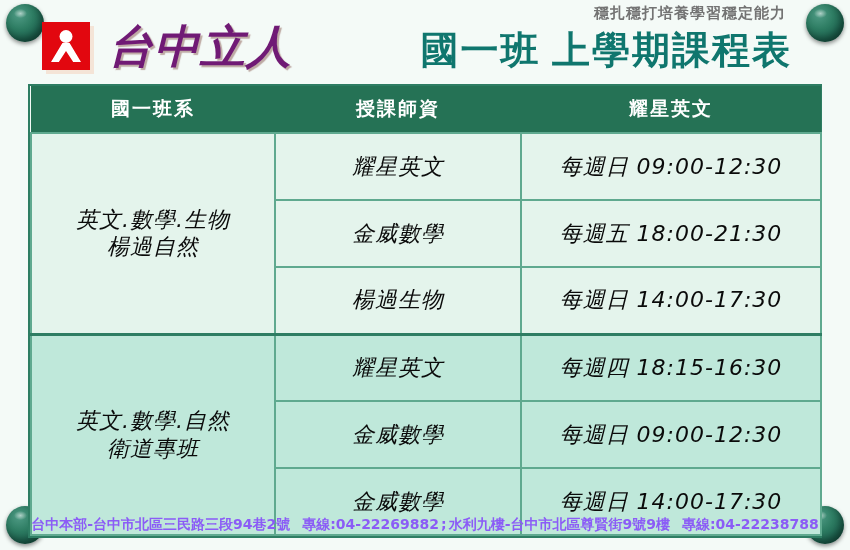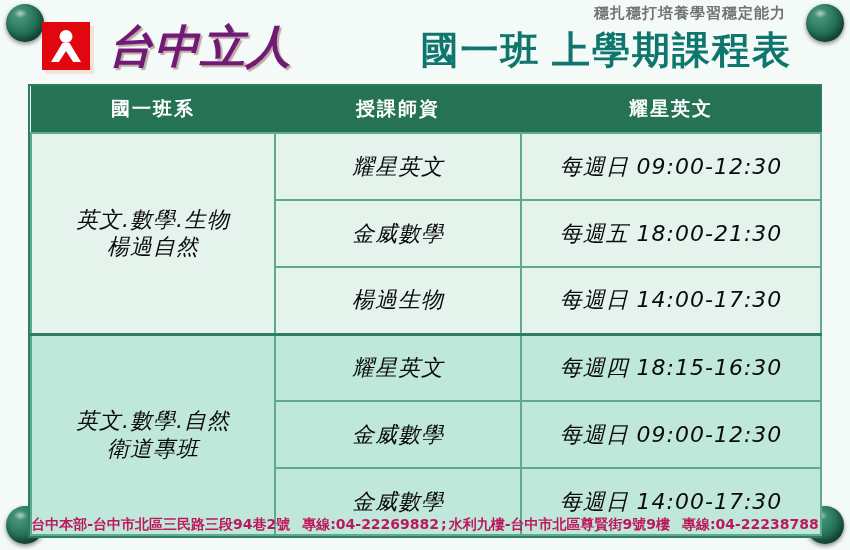--- a/index.html
+++ b/index.html
@@ -177,21 +177,21 @@
 
   
   .footer {
     position: absolute;
     left: 0;
     top: 516px;
     width: 850px;
     text-align: center;
     font-size: 14px;
     font-weight: bold;
-    color: #be185d;
+    color: #8b5cf6;
     letter-spacing: 0px;
     white-space: nowrap;
   }
   .footer .sep { padding: 0 2px; }
   .footer .gap { display: inline-block; width: 12px; }
 </style>
 </head>
 <body>
 
 <div class="sphere tl"></div>

